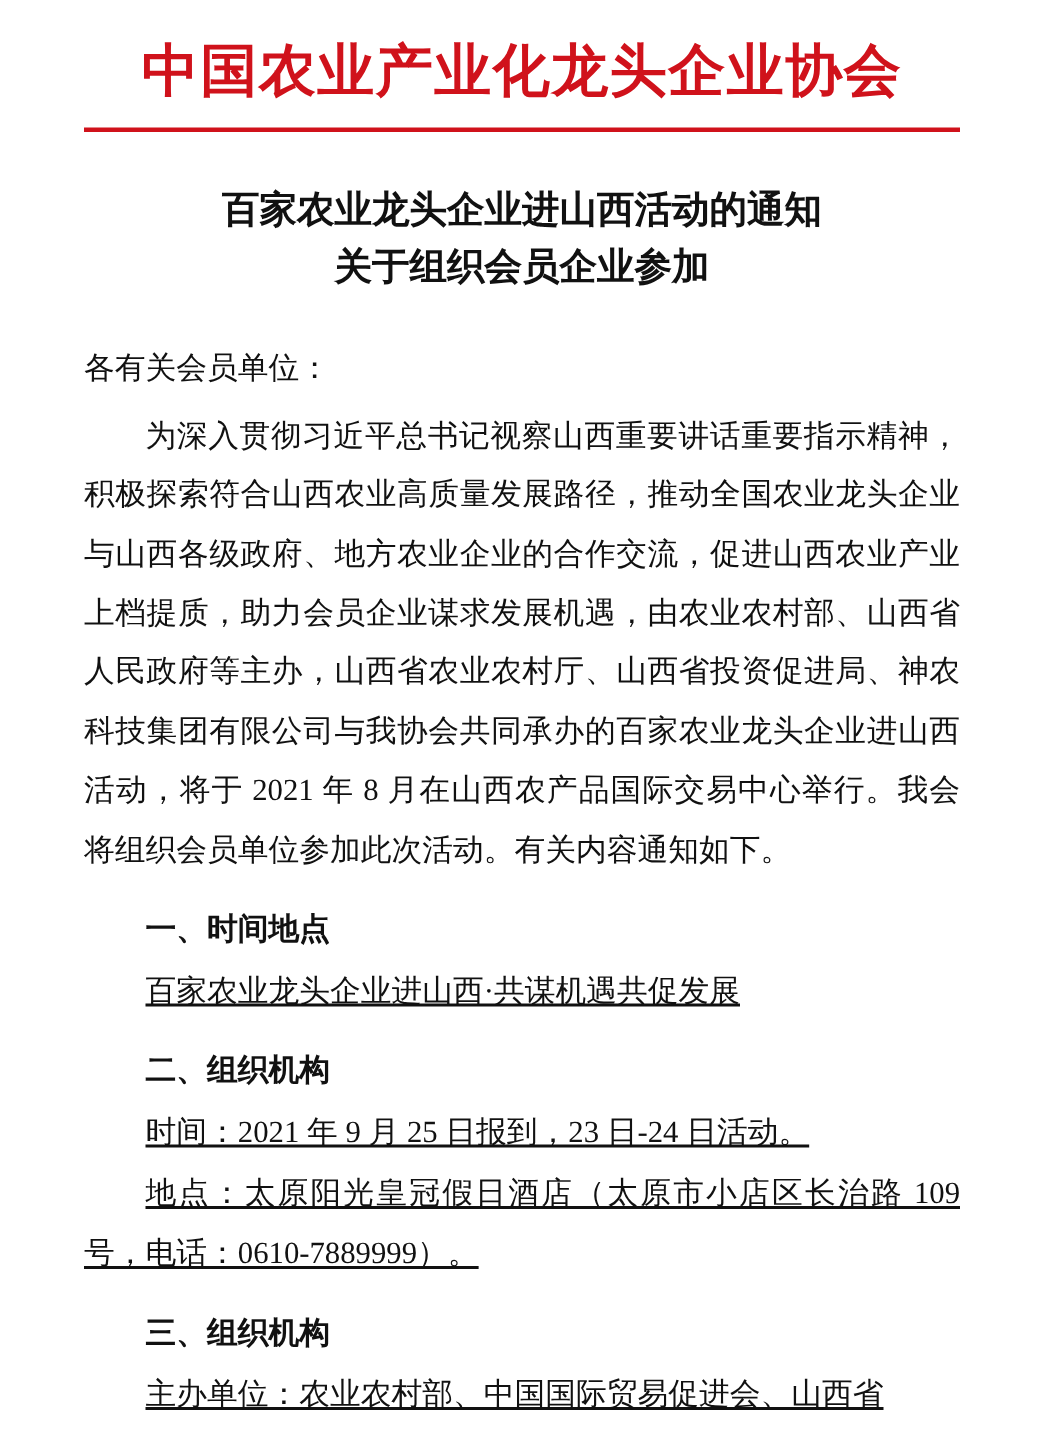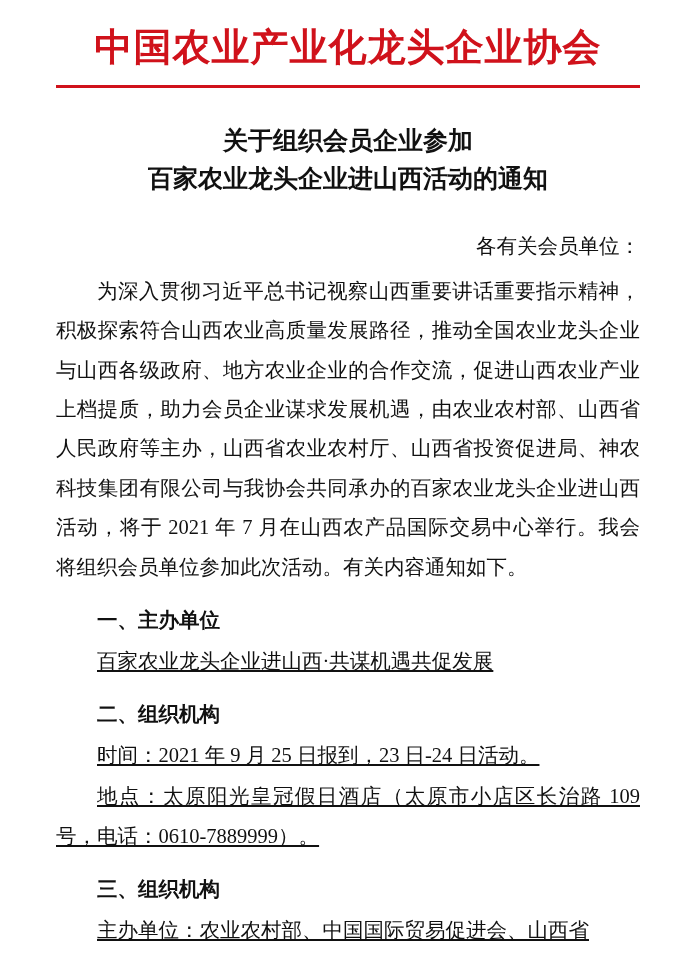--- a/index.html
+++ b/index.html
@@ -53,21 +53,20 @@
   }
   .doc-title .line {
     display: block;
     white-space: nowrap;
   }
   
   .salutation {
     margin-top: 28px;
     font-size: 20.5px;
     line-height: 1.9;
-    text-align: right;
   }
   .para {
     margin-top: 6px;
     font-size: 20.5px;
     line-height: 1.92;
     text-align: justify;
     text-justify: inter-ideograph;
     text-indent: 2em;
   }
   .section-heading {
@@ -91,29 +90,29 @@
 <body>
 
 <div class="page">
 
   <div class="letterhead">
     <div class="letterhead-title">中国农业产业化龙头企业协会</div>
     <div class="letterhead-rule"></div>
   </div>
 
   <div class="doc-title">
+    <span class="line">百家农业龙头企业进山西活动的通知</span>
     <span class="line">关于组织会员企业参加</span>
-    <span class="line">百家农业龙头企业进山西活动的通知</span>
   </div>
 
   <div class="salutation">各有关会员单位：</div>
 
-  <div class="para">为深入贯彻习近平总书记视察山西重要讲话重要指示精神，积极探索符合山西农业高质量发展路径，推动全国农业龙头企业与山西各级政府、地方农业企业的合作交流，促进山西农业产业上档提质，助力会员企业谋求发展机遇，由农业农村部、山西省人民政府等主办，山西省农业农村厅、山西省投资促进局、神农科技集团有限公司与我协会共同承办的百家农业龙头企业进山西活动，将于 2021 年 7 月在山西农产品国际交易中心举行。我会将组织会员单位参加此次活动。有关内容通知如下。</div>
+  <div class="para">为深入贯彻习近平总书记视察山西重要讲话重要指示精神，积极探索符合山西农业高质量发展路径，推动全国农业龙头企业与山西各级政府、地方农业企业的合作交流，促进山西农业产业上档提质，助力会员企业谋求发展机遇，由农业农村部、山西省人民政府等主办，山西省农业农村厅、山西省投资促进局、神农科技集团有限公司与我协会共同承办的百家农业龙头企业进山西活动，将于 2021 年 8 月在山西农产品国际交易中心举行。我会将组织会员单位参加此次活动。有关内容通知如下。</div>
 
-  <div class="section-heading">一、主办单位</div>
+  <div class="section-heading">一、时间地点</div>
   <div class="section-text">百家农业龙头企业进山西·共谋机遇共促发展</div>
 
   <div class="section-heading">二、组织机构</div>
   <div class="section-text">时间：2021 年 9 月 25 日报到，23 日-24 日活动。</div>
   <div class="section-text">地点：太原阳光皇冠假日酒店（太原市小店区长治路 109 号，电话：0610-7889999）。</div>
 
   <div class="section-heading">三、组织机构</div>
   <div class="section-text">主办单位：农业农村部、中国国际贸易促进会、山西省</div>
 
 </div>

